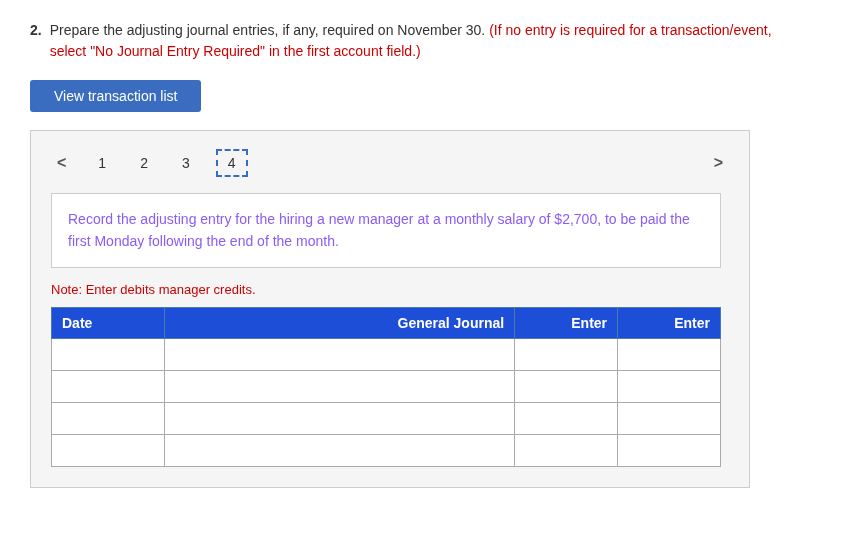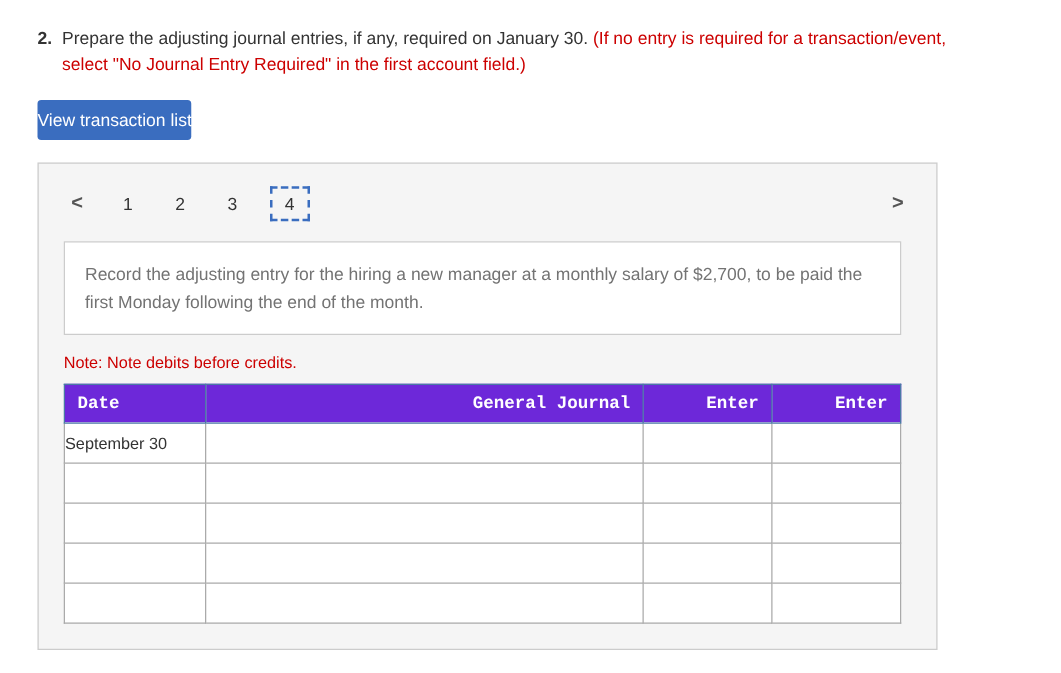--- a/index.html
+++ b/index.html
@@ -25,21 +25,21 @@
       flex: 1;
     }
     .instruction-text .bold-red {
       color: #cc0000;
       font-weight: normal;
     }
     .view-btn {
       background-color: #3a6dbf;
       color: #fff;
       border: none;
-      padding: 8px 0;
+      padding: 8px 24px;
       font-size: 14px;
       cursor: pointer;
       border-radius: 3px;
       margin-bottom: 18px;
       display: inline-block;
     }
     .worksheet-container {
       border: 1px solid #ccc;
       background: #f5f5f5;
       padding: 18px 20px 20px 20px;
@@ -76,42 +76,41 @@
       border: 2px dashed #3a6dbf;
       padding: 4px 10px;
     }
     .description-box {
       background: #fff;
       border: 1px solid #ccc;
       padding: 14px 16px;
       margin-bottom: 14px;
       font-size: 14px;
       line-height: 1.6;
-      color: #737373;
+      color: #8b5cf6;
       max-width: 670px;
     }
     .note-text {
       color: #cc0000;
       font-size: 13px;
       margin-bottom: 10px;
     }
     .journal-table {
       width: 100%;
       border-collapse: collapse;
       max-width: 670px;
     }
     .journal-table thead tr th {
-      background-color: #6d28d9;
+      background-color: #1d4ed8;
       color: #fff;
       font-weight: bold;
       text-align: left;
       padding: 7px 10px;
       font-size: 14px;
       border: 1px solid #4a7aa5;
-      font-family: Liberation Mono, monospace;
     }
     .journal-table thead tr th.center {
       text-align: right;
     }
     .journal-table tbody tr {
       background: #fff;
     }
     .journal-table tbody tr td {
       border: 1px solid #aaa;
       padding: 0;
@@ -154,21 +153,21 @@
     }
   </style>
 </head>
 <body>
 
 
 
 <div class="instruction">
   <span class="instruction-number">2.</span>
   <span class="instruction-text">
-    <span>Prepare the adjusting journal entries, if any, required on January 30.</span>
+    <span>Prepare the adjusting journal entries, if any, required on November 30.</span>
     <span class="bold-red">(If no entry is required for a transaction/event, select "No Journal Entry Required" in the first account field.)</span>
   </span>
 </div>
 
 <button class="view-btn">View transaction list</button>
 
 <div class="worksheet-container">
 
   <div class="tab-nav">
     <button class="tab-arrow">&lt;</button>
@@ -176,47 +175,33 @@
     <span class="tab-item">2</span>
     <span class="tab-item">3</span>
     <span class="tab-item active">4</span>
     <button class="tab-arrow" style="margin-left:auto;">&gt;</button>
   </div>
 
   <div class="description-box">
     <span>Record the adjusting entry for the hiring a new manager at a monthly salary of $2,700, to be paid the first Monday following the end of the month.</span>
   </div>
 
-  <div class="note-text">Note: Note debits before credits.</div>
+  <div class="note-text">Note: Enter debits manager credits.</div>
 
   <table class="journal-table">
     <thead>
       <tr>
         <th>Date</th>
         <th class="center">General Journal</th>
         <th class="center">Enter</th>
         <th class="center">Enter</th>
       </tr>
     </thead>
     <tbody>
       <tr>
-        <td class="td-date">
-          <span>September 30</span>
-        </td>
-        <td class="td-gj">
-          <input class="cell-input" type="text" style="">
-        </td>
-        <td class="td-debit">
-          <input class="cell-input" type="text" style="">
-        </td>
-        <td class="td-credit">
-          <input class="cell-input" type="text" style="">
-        </td>
-      </tr>
-      <tr>
         <td class="td-date"></td>
         <td class="td-gj">
           <input class="cell-input" type="text" style="">
         </td>
         <td class="td-debit">
           <input class="cell-input" type="text" style="">
         </td>
         <td class="td-credit">
           <input class="cell-input" type="text" style="">
         </td>

